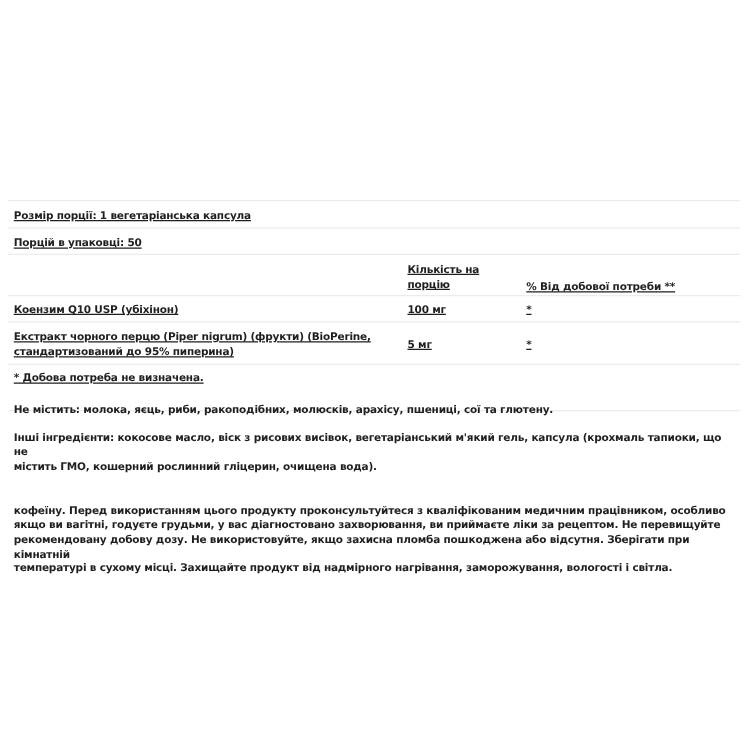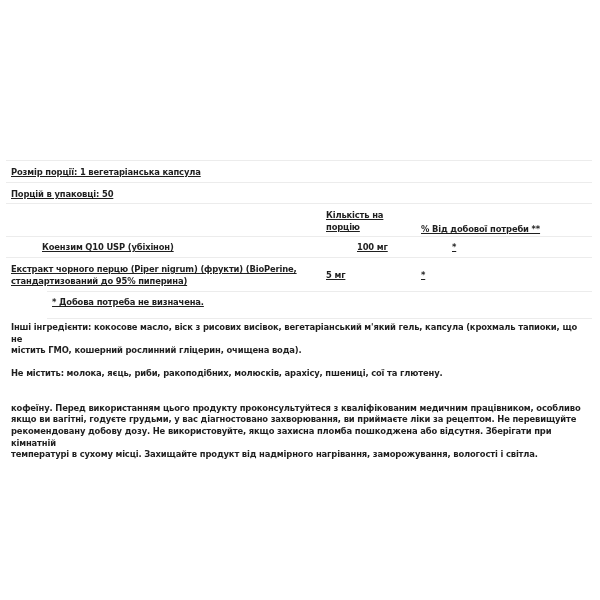--- a/index.html
+++ b/index.html
@@ -38,25 +38,25 @@
       text-decoration: underline;
     }
     .c1 { left: 5px; }
     .c2 { left: 320px; }
     .c3 { left: 415px; }
     .r-serving { height: 22px; }
     .r-servings { height: 21px; }
     .r-header { height: 33px; }
     .r-coq10 { height: 21px; }
     .r-pepper { height: 34px; }
-    .r-note { height: 28px; margin-left: 41px; }
+    .r-note { height: 38px; }
     .r-serving .c1, .r-servings .c1 { top: 5px; }
     .r-header .c2 { top: 5px; }
     .r-header .c3 { top: 19px; }
-    .r-coq10 .cell { top: 4px; margin-left: 31px; }
+    .r-coq10 .cell { top: 4px; }
     .r-pepper .c1 { top: 5px; }
     .r-pepper .c2, .r-pepper .c3 { top: 11px; }
     .r-note .c1 { top: 4px; }
     .paras {
       position: absolute;
       left: 11px;
       top: 322px;
       width: 580px;
     }
     .para {
@@ -95,25 +95,25 @@
     <span class="cell c2">5 мг</span>
     <span class="cell c3">*</span>
   </div>
   <div class="row r-note last">
     <span class="cell c1">* Добова потреба не визначена.</span>
   </div>
 </div>
 
 <div class="paras">
   <p class="para">
+    <span>Не містить: молока, яєць, риби, ракоподібних, молюсків, арахісу, пшениці, сої та глютену.</span>
+  </p>
+  <p class="para">
     <span>Інші інгредієнти: кокосове масло, віск з рисових висівок, вегетаріанський м'який гель, капсула (крохмаль тапиоки, що не</span><br>
     <span>містить ГМО, кошерний рослинний гліцерин, очищена вода).</span>
-  </p>
-  <p class="para">
-    <span>Не містить: молока, яєць, риби, ракоподібних, молюсків, арахісу, пшениці, сої та глютену.</span>
   </p>
   <p class="para">
     <br>
     <span>кофеїну. Перед використанням цього продукту проконсультуйтеся з кваліфікованим медичним працівником, особливо</span><br>
     <span>якщо ви вагітні, годуєте грудьми, у вас діагностовано захворювання, ви приймаєте ліки за рецептом. Не перевищуйте</span><br>
     <span>рекомендовану добову дозу. Не використовуйте, якщо захисна пломба пошкоджена або відсутня.  Зберігати при кімнатній</span><br>
     <span>температурі в сухому місці. Захищайте продукт від надмірного нагрівання, заморожування, вологості і світла.</span>
   </p>
 </div>
 

